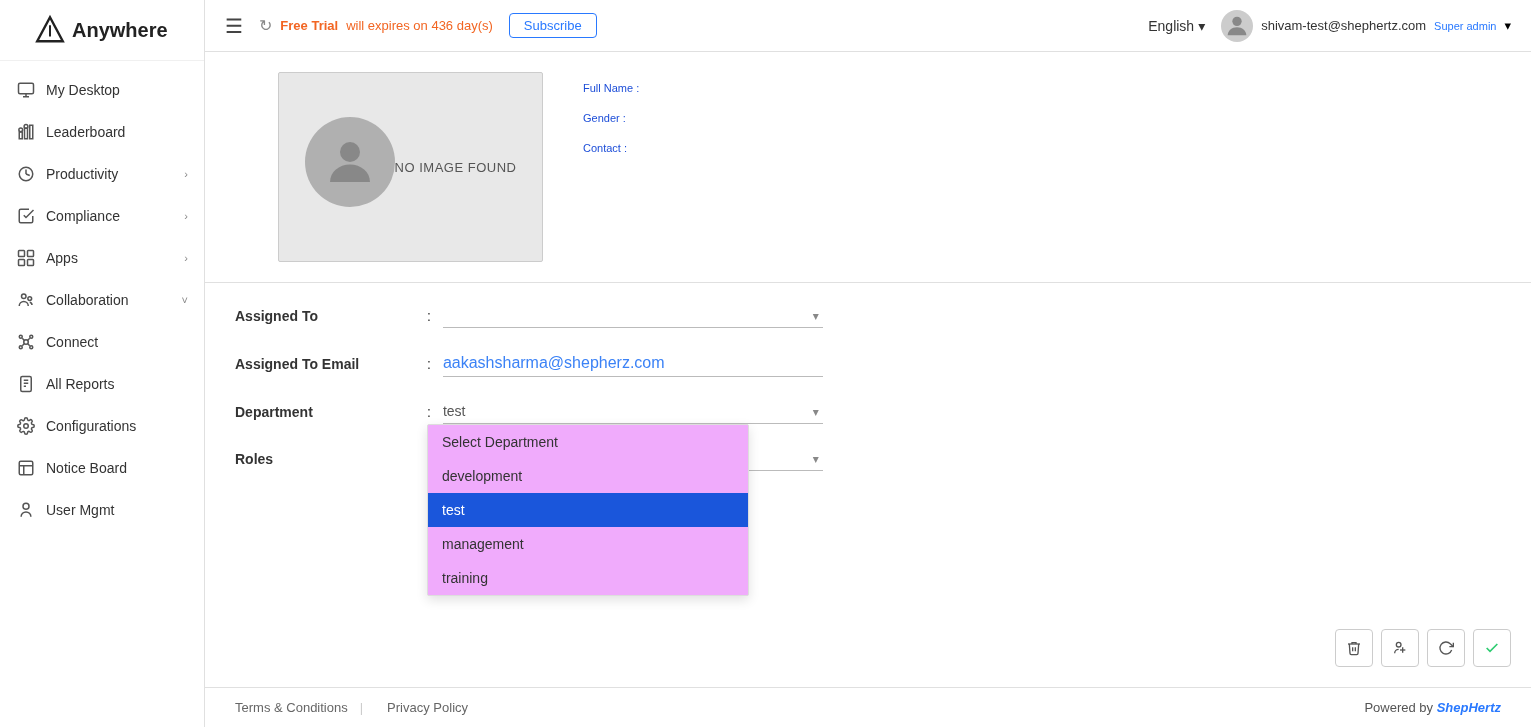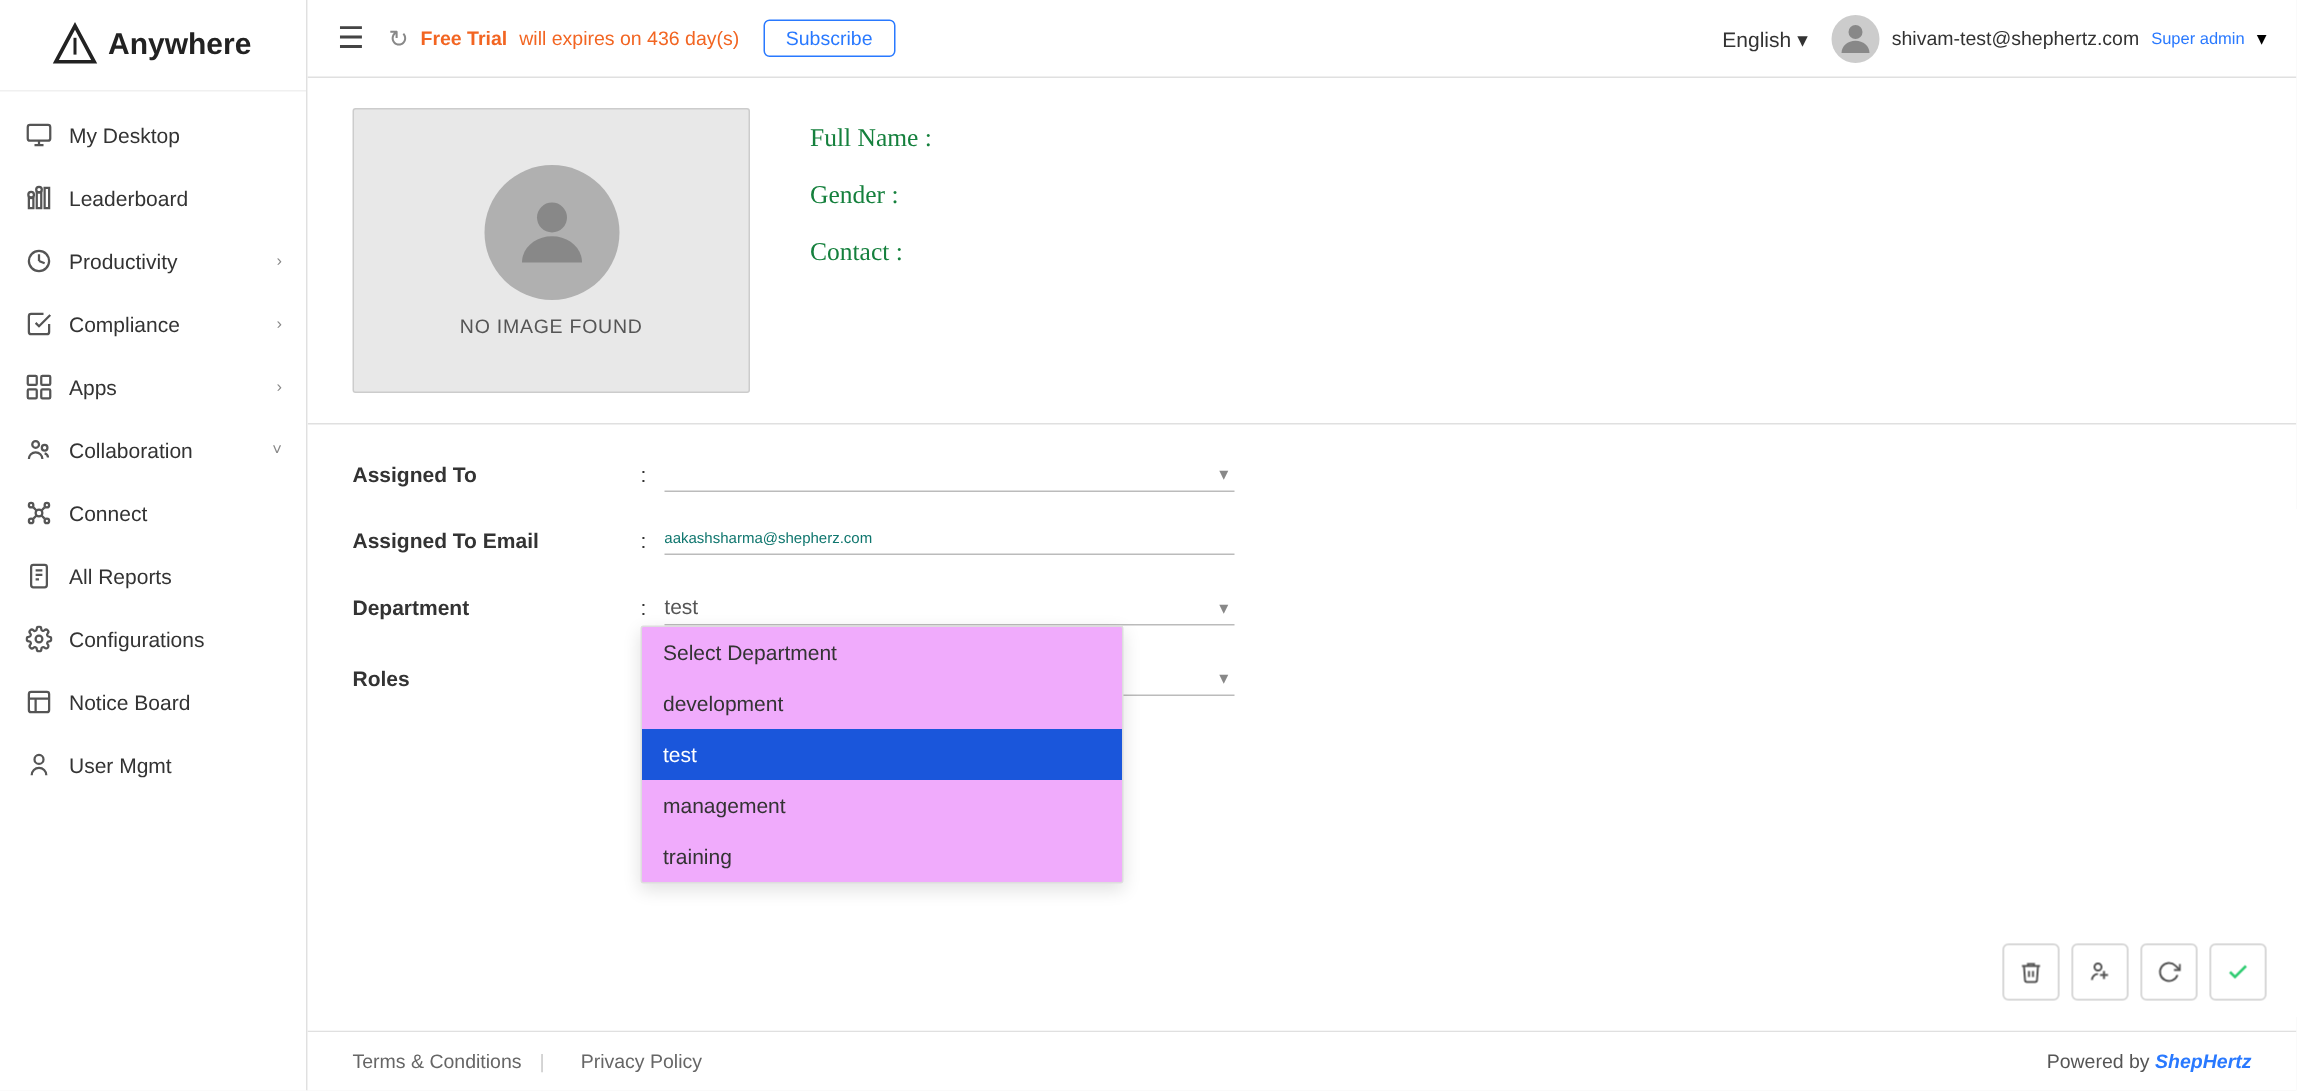--- a/index.html
+++ b/index.html
@@ -109,43 +109,44 @@
       display: flex;
       gap: 40px;
       padding: 20px 40px 20px 30px;
       border-bottom: 1px solid #e0e0e0;
     }
     .profile-image-box {
       width: 265px; min-width: 265px;
       background: #e8e8e8;
       border: 1px solid #ccc;
       display: flex;
-      flex-direction: column;
+      flex-direction: row;
       align-items: center;
       justify-content: center;
       min-height: 190px;
       border-radius: 2px;
+      margin-left: 43px;
     }
     .profile-avatar-circle {
       width: 90px; height: 90px; border-radius: 50%;
       background: #b0b0b0;
       display: flex; align-items: center; justify-content: center;
       margin-bottom: 10px;
     }
     .profile-no-image {
       font-size: 13px; color: #555; font-weight: 500; letter-spacing: 0.5px;
     }
     .profile-info {
       display: flex;
       flex-direction: column;
       gap: 18px;
       padding-top: 10px;
     }
     .profile-field {
-      font-size: 17px; color: #15803d; font-weight: 500; font-family: Liberation Serif, serif;
+      font-size: 11px; color: #1d4ed8; font-weight: 500;
     }
 
     
     .form-section {
       padding: 20px 40px 20px 30px;
     }
     .form-row {
       display: flex;
       align-items: center;
       margin-bottom: 22px;
@@ -158,22 +159,22 @@
     .form-colon {
       margin: 0 12px;
       font-size: 14px; color: #333;
     }
     .form-input {
       flex: 1;
       max-width: 380px;
       border: none;
       border-bottom: 1px solid #bbb;
       padding: 4px 0;
-      font-size: 10px;
-      color: #0f766e;
+      font-size: 16px;
+      color: #3b82f6;
       background: transparent;
       outline: none;
     }
     .form-select-wrapper {
       flex: 1;
       max-width: 380px;
       position: relative;
       display: flex;
       align-items: center;
     }

